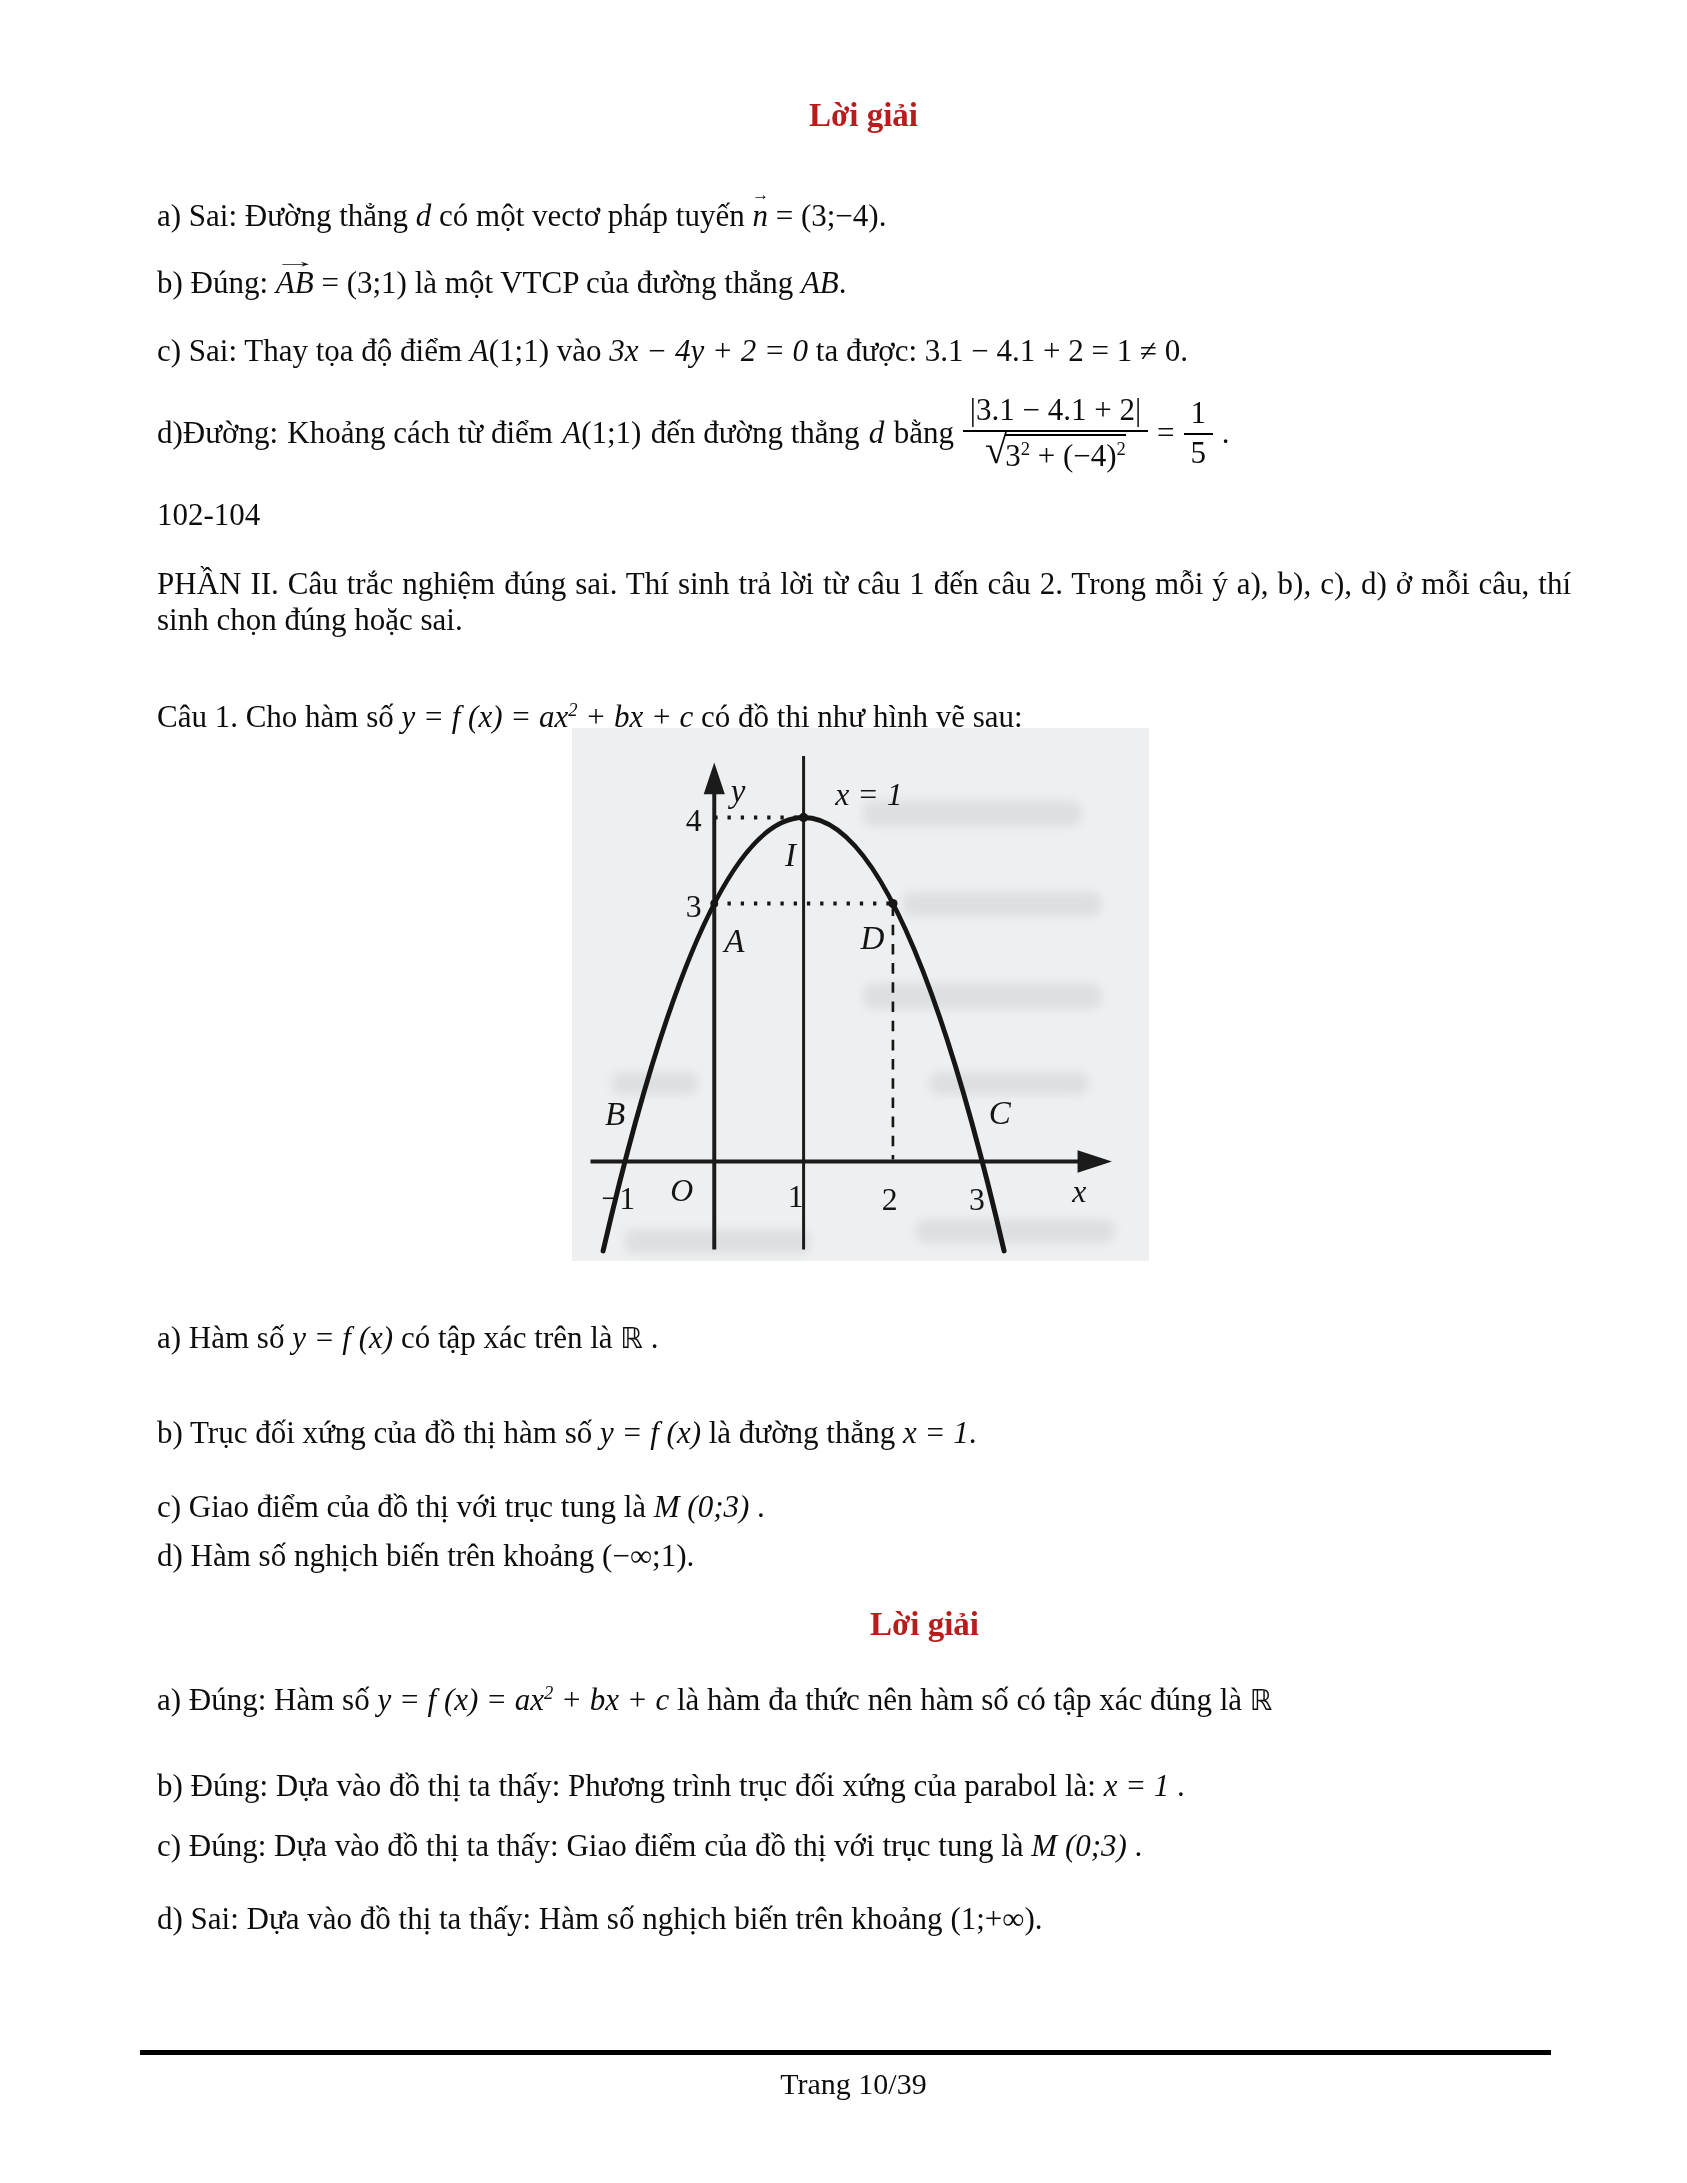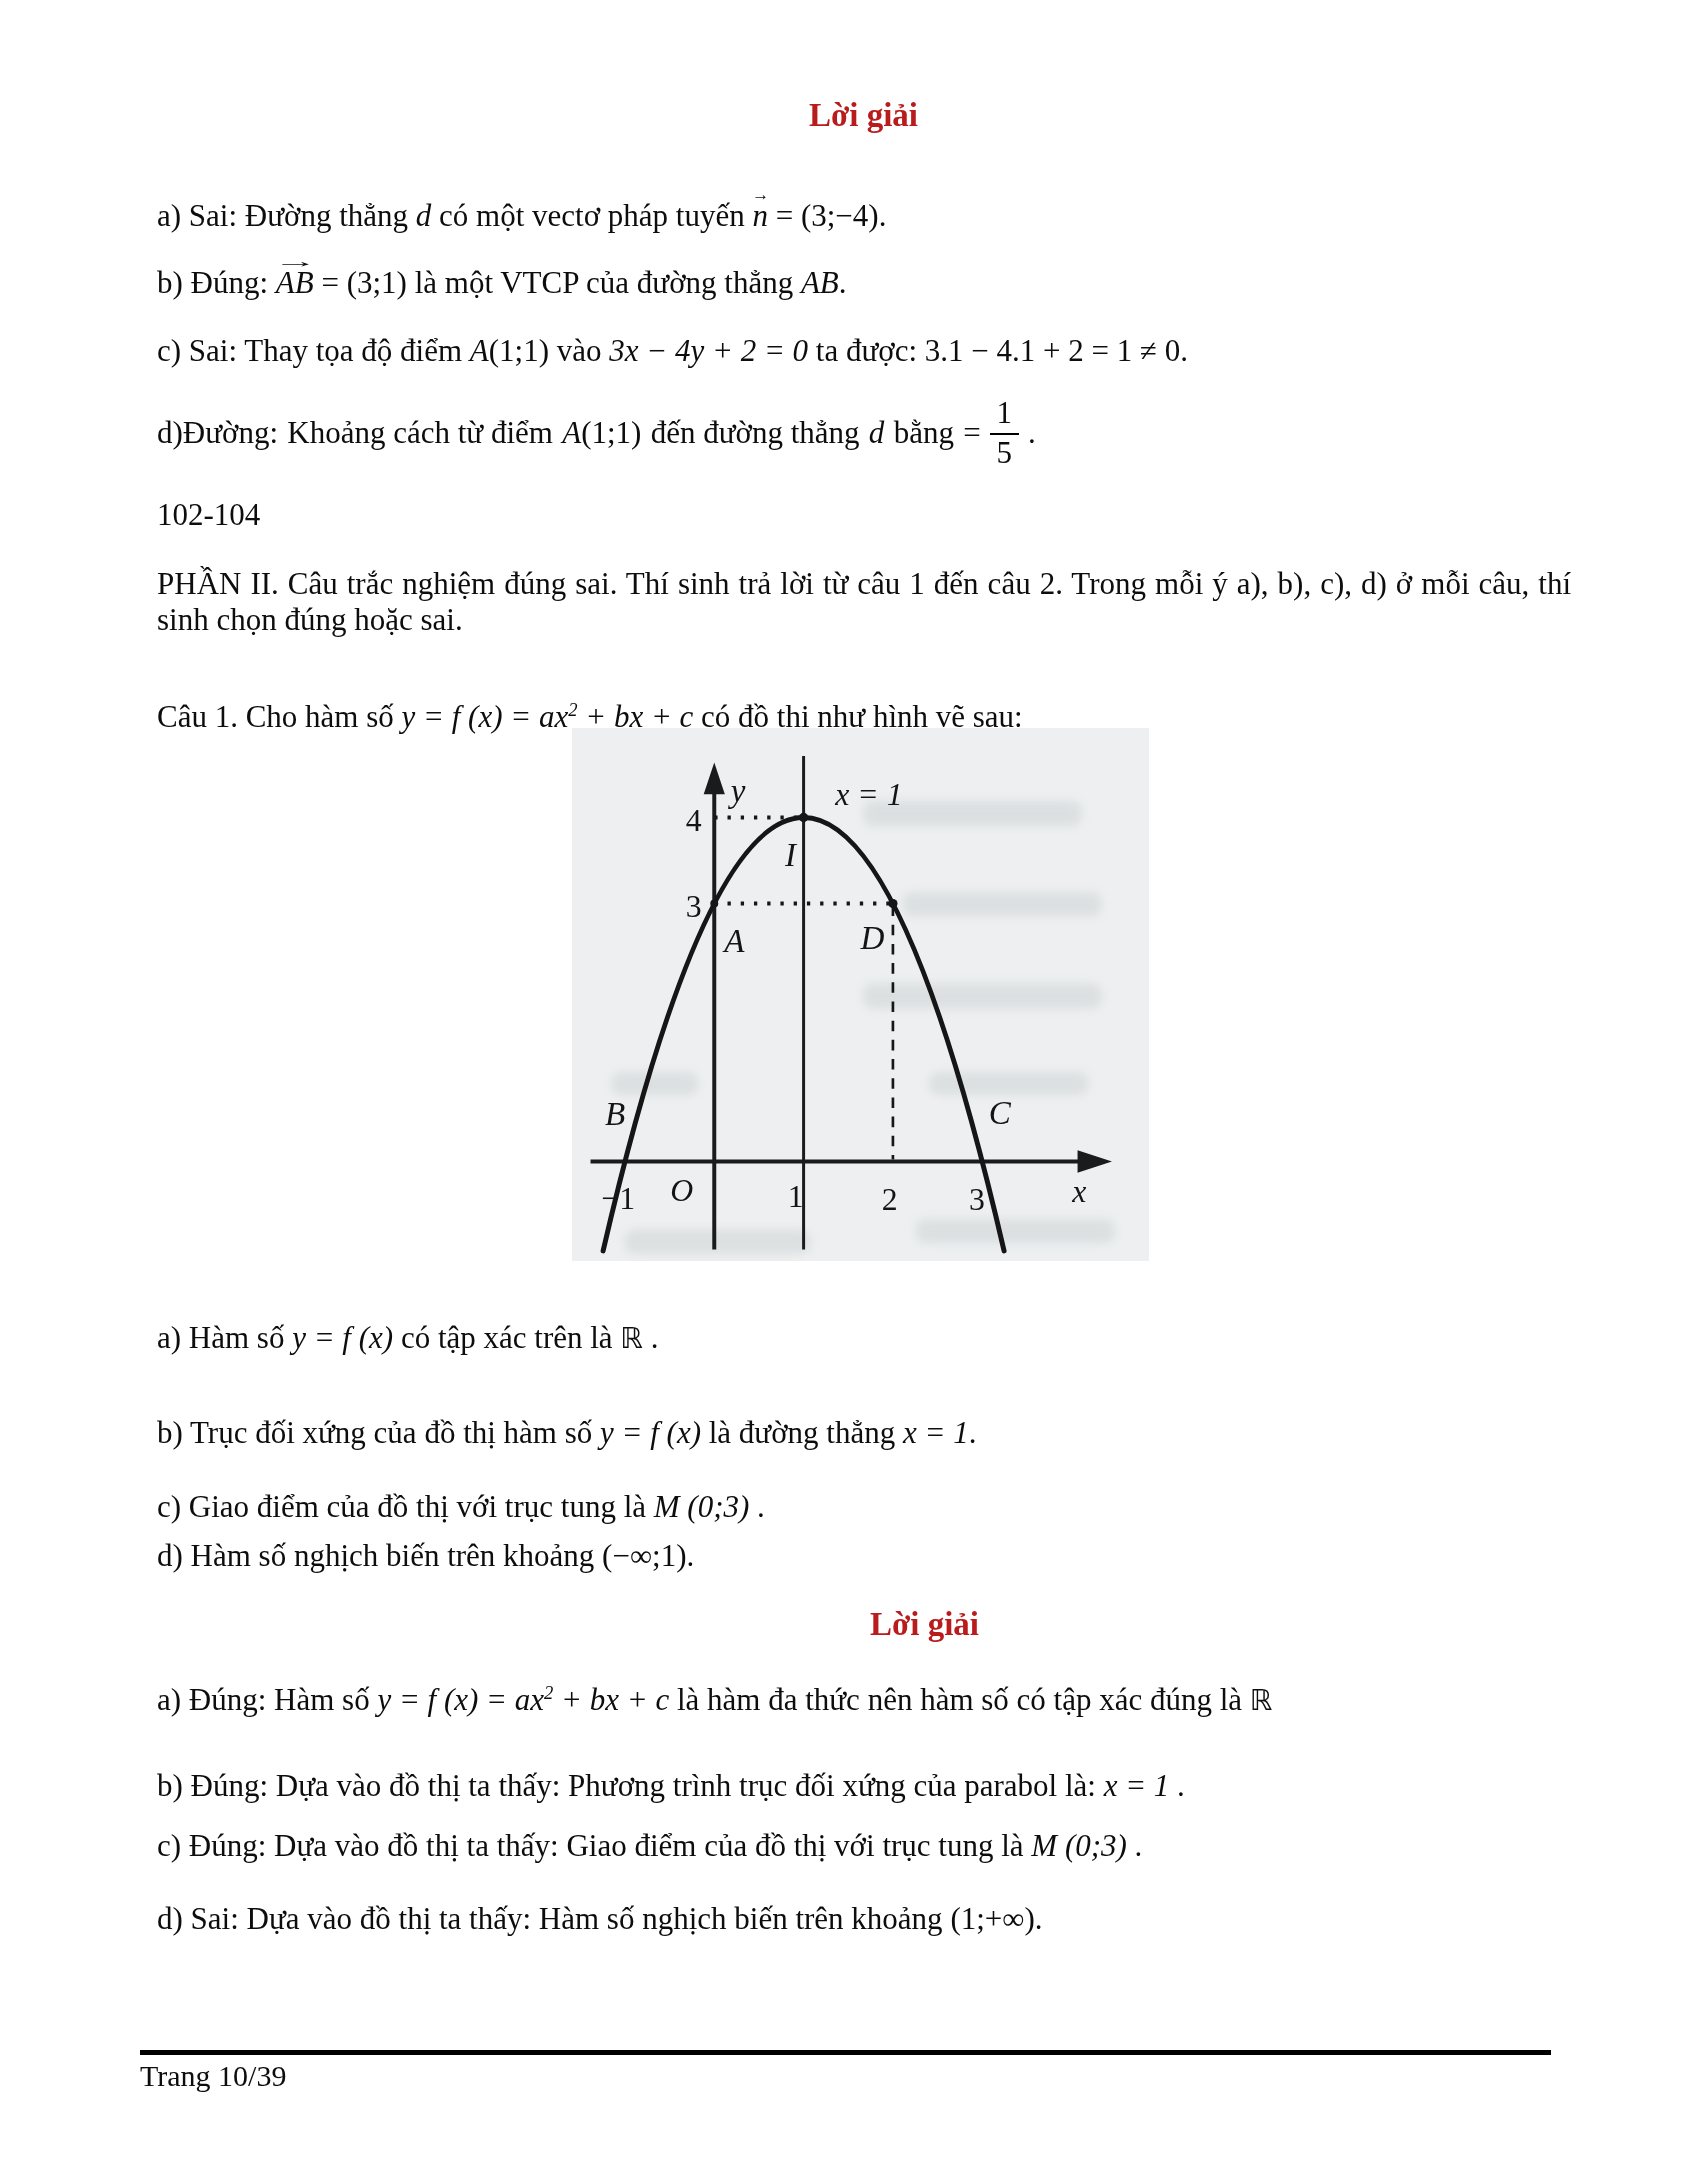--- a/index.html
+++ b/index.html
@@ -21,21 +21,21 @@
   .vec.wide .ar{transform:translateX(-50%) scaleX(2.6);}
   
   .flexline{display:flex;align-items:center;gap:9.3px;height:132px;}
   .frac{display:inline-flex;flex-direction:column;align-items:center;line-height:1.15;}
   .frac .top{border-bottom:2.6px solid #000;padding:0 6.6px 2.6px;}
   .frac .bot{padding-top:2px;display:inline-flex;align-items:flex-start;}
   .sqrt{font-size:1.3em;line-height:0.8;margin-right:-2px;}
   .rad{border-top:2.6px solid #000;padding-top:2px;}
   .graph{position:absolute;left:572px;top:728px;width:577px;height:533px;background:#edeff0;}
   .rule{position:absolute;left:140px;top:2050px;width:1411px;height:4.6px;background:#000;}
-  .footer{position:absolute;left:140px;top:2059px;width:1411px;margin:0;text-align:left;font-size:30px;}
+  .footer{position:absolute;left:140px;top:2059px;width:1411px;margin:8px;text-align:center;font-size:30px;}
 </style>
 </head>
 <body>
 
 <p class="title" style="left:809px;top:97px;">Lời giải</p>
 
 <p class="line" style="top:196px;">
   <span class="bold">a) Sai: </span><span>Đường thẳng </span><span class="m">d</span><span>  có một vectơ pháp tuyến </span><span class="vec"><span class="ar">→</span><span>n</span></span><span> = (3;−4).</span>
 </p>
 
@@ -47,20 +47,27 @@
   <span class="bold">c) Sai: </span><span>Thay tọa độ điểm </span><span class="m">A</span><span>(1;1)</span><span> vào  </span><span class="m">3x − 4y + 2 = 0</span><span>  ta được:  </span><span>3.1 − 4.1 + 2 = 1 ≠ 0.</span>
 </p>
 
 <div class="line flexline" style="top:367px;">
   <span class="bold">d)Đường: </span>
   <span>Khoảng cách từ điểm </span>
   <span><span class="m">A</span><span>(1;1)</span></span>
   <span> đến  đường thẳng </span>
   <span class="m">d</span>
   <span> bằng</span>
+  <span class="frac">
+    <span class="top">|3.1 − 4.1 + 2|</span>
+    <span class="bot">
+        <span class="sqrt">√</span>
+        <span class="rad"><span>3</span><sup>2</sup><span> + (−4)</span><sup>2</sup></span>
+      </span>
+  </span>
   <span>=</span>
   <span class="frac">
     <span class="top">1</span>
     <span>5</span>
   </span>
   <span>.</span>
 </div>
 
 <p class="line bold" style="top:495px;">102-104</p>
 

